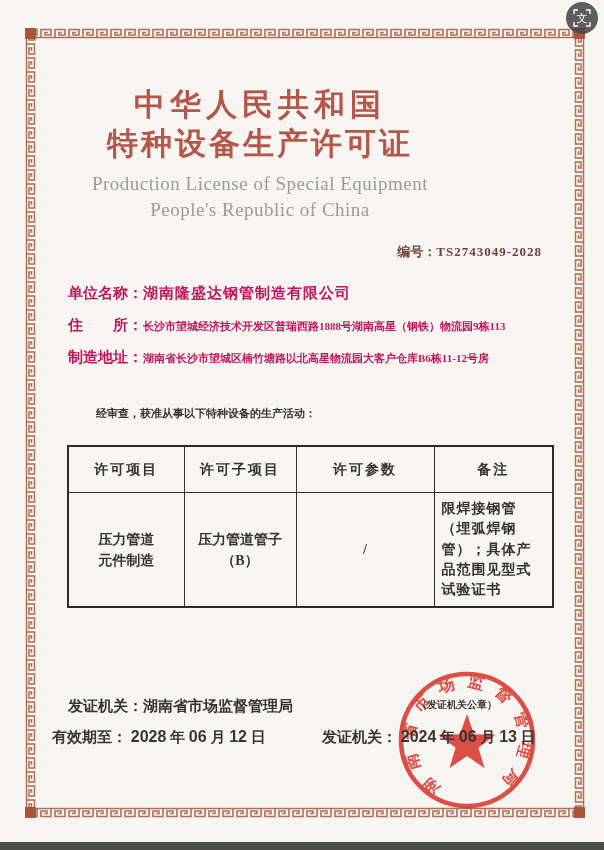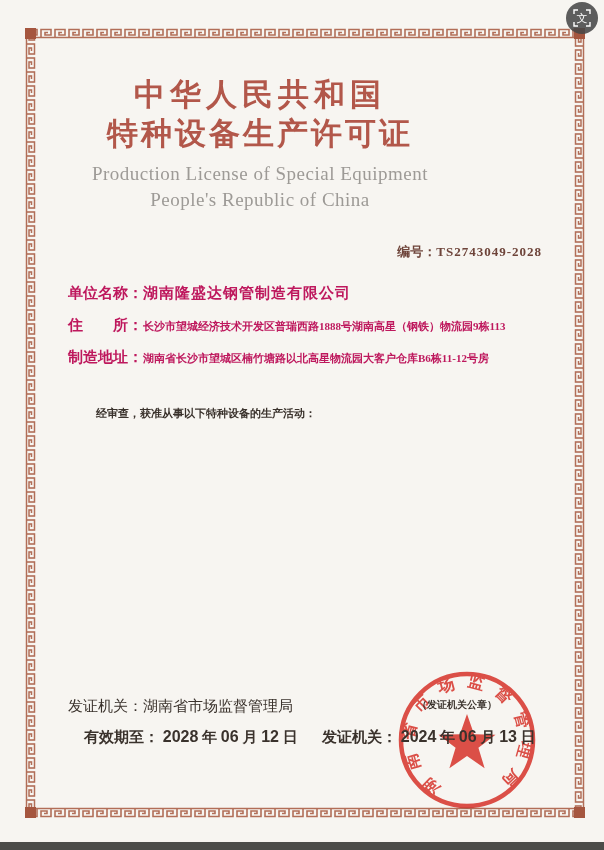--- a/index.html
+++ b/index.html
@@ -9,21 +9,21 @@
   
   .border-svg{position:absolute;left:25px;top:28px;}
 
   
   .translate-btn{position:absolute;left:566px;top:2px;width:32px;height:32px;border:none;
     border-radius:50%;background:rgba(72,72,72,.88);padding:0;cursor:pointer;
     display:flex;align-items:center;justify-content:center;z-index:30;}
   .bottom-bar{position:absolute;left:0;bottom:0;width:604px;height:8px;background:#4c4c49;z-index:25;}
 
   
-  .title-block{position:absolute;left:0;top:76px;width:520px;text-align:center;z-index:2;}
+  .title-block{position:absolute;left:0;top:86px;width:520px;text-align:center;z-index:2;}
   .title-cn{font-weight:700;color:#b2574a;font-size:31px;line-height:1.25;letter-spacing:5px;}
   .title-cn2{letter-spacing:3px;}
   .title-en{color:#9d9a96;font-size:19px;line-height:1.4;letter-spacing:.5px;}
   .title-en1{margin-top:7px;}
 
   
   .license-row{position:absolute;right:62px;top:243px;font-size:13px;font-weight:700;color:#6e443a;z-index:2;}
   .license-row .val{letter-spacing:1px;}
 
   
@@ -38,22 +38,22 @@
   table.lic{position:absolute;left:67px;top:445px;width:485px;border-collapse:collapse;
     table-layout:fixed;color:#3a322c;z-index:2;background:transparent;}
   table.lic th,table.lic td{border:1.5px solid #35312c;font-size:14px;font-weight:700;
     text-align:center;vertical-align:middle;padding:2px 6px;}
   table.lic{border:2.5px solid #2e2b27;}
   table.lic thead th{height:41px;letter-spacing:2px;}
   table.lic tbody td{height:99px;line-height:1.5;white-space:pre-line;}
   table.lic td.remark{text-align:left;padding:6px 7px;line-height:1.45;white-space:normal;letter-spacing:1px;}
 
   
-  .footer-authority{position:absolute;left:68px;top:697px;font-size:15px;font-weight:400;color:#3a322c;z-index:2;}
-  .footer-valid{position:absolute;left:84px;top:728px;font-size:15px;font-weight:700;color:#3a322c;z-index:2;}
+  .footer-authority{position:absolute;left:68px;top:697px;font-size:15px;font-weight:700;color:#3a322c;z-index:2;}
+  .footer-valid{position:absolute;left:52px;top:728px;font-size:15px;font-weight:700;color:#3a322c;z-index:2;}
   .footer-sealnote{position:absolute;left:417px;top:698px;font-size:10px;font-weight:700;color:#3a322c;z-index:6;}
   .footer-issue{position:absolute;left:322px;top:728px;font-size:15px;font-weight:700;color:#3a322c;z-index:6;}
   .num{font-family:"Liberation Sans",sans-serif;font-weight:700;font-size:16px;}
 
   
   .seal-svg{position:absolute;left:387px;top:660px;width:160px;height:160px;
     mix-blend-mode:multiply;opacity:.92;z-index:5;}
 </style>
 </head>
 <body>
@@ -112,20 +112,46 @@
     <div class="info-line">
       <span class="info-label">住　　所：</span><span class="info-val-sm">长沙市望城经济技术开发区普瑞西路1888号湖南高星（钢铁）物流园9栋113</span>
     </div>
     <div class="info-line">
       <span class="info-label">制造地址：</span><span class="info-val-sm">湖南省长沙市望城区楠竹塘路以北高星物流园大客户仓库B6栋11-12号房</span>
     </div>
   </div>
 
   <div class="statement">经审查，获准从事以下特种设备的生产活动：</div>
 
+  <table class="lic">
+    <colgroup>
+        <col style="width:116px">
+        <col style="width:112px">
+        <col style="width:138px">
+        <col style="width:119px">
+      </colgroup>
+    <thead>
+      <tr>
+        <th>许可项目</th>
+        <th>许可子项目</th>
+        <th>许可参数</th>
+        <th>备注</th>
+      </tr>
+    </thead>
+    <tbody>
+      <tr>
+        <td>压力管道
+元件制造</td>
+        <td>压力管道管子
+（B）</td>
+        <td>/</td>
+        <td class="remark">限焊接钢管（埋弧焊钢管）；具体产品范围见型式试验证书</td>
+      </tr>
+    </tbody>
+  </table>
 
   <div class="footer-authority">
     <span>发证机关：</span><span>湖南省市场监督管理局</span>
   </div>
 
   <div class="footer-valid">
     <span>有效期至：</span>
     <span class="num">2028</span>
     <span>年</span>
     <span class="num">06</span>

